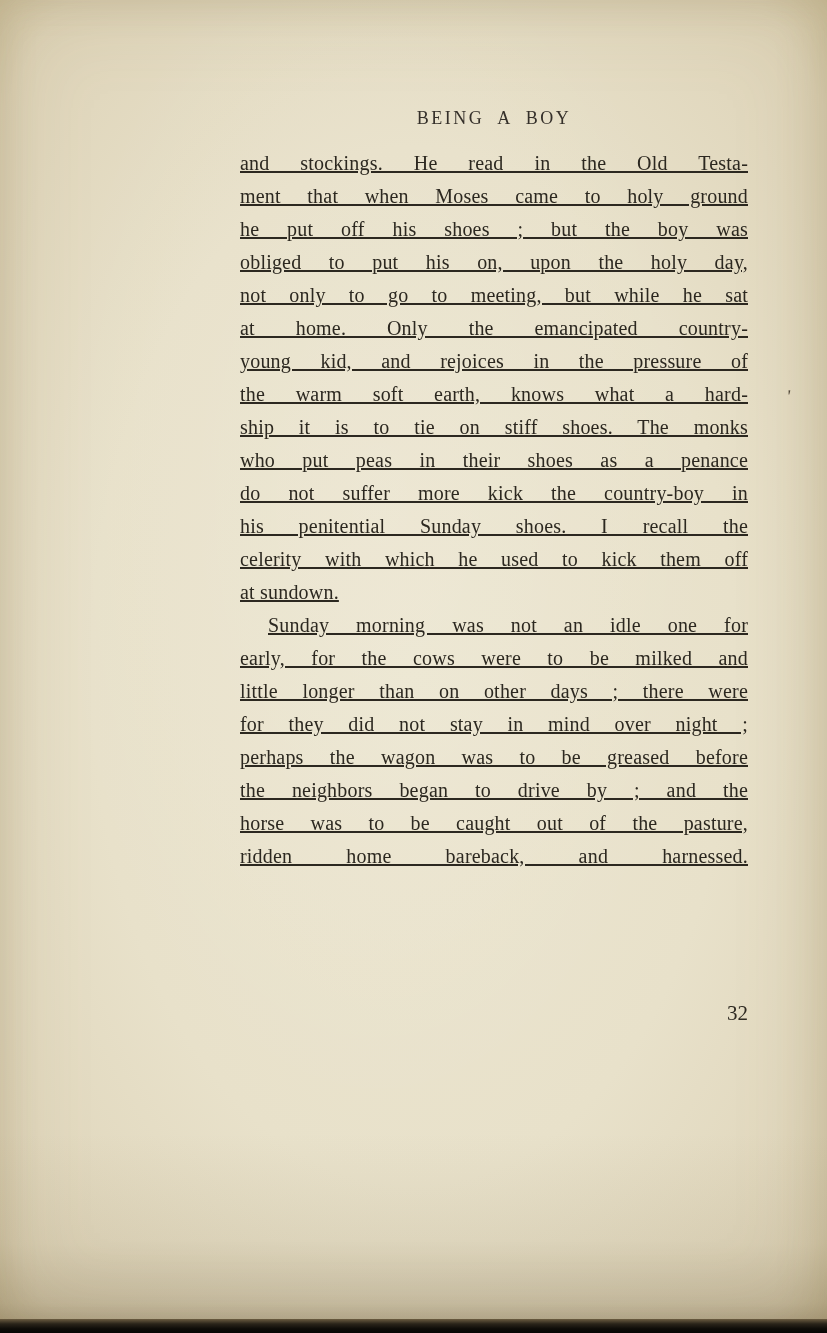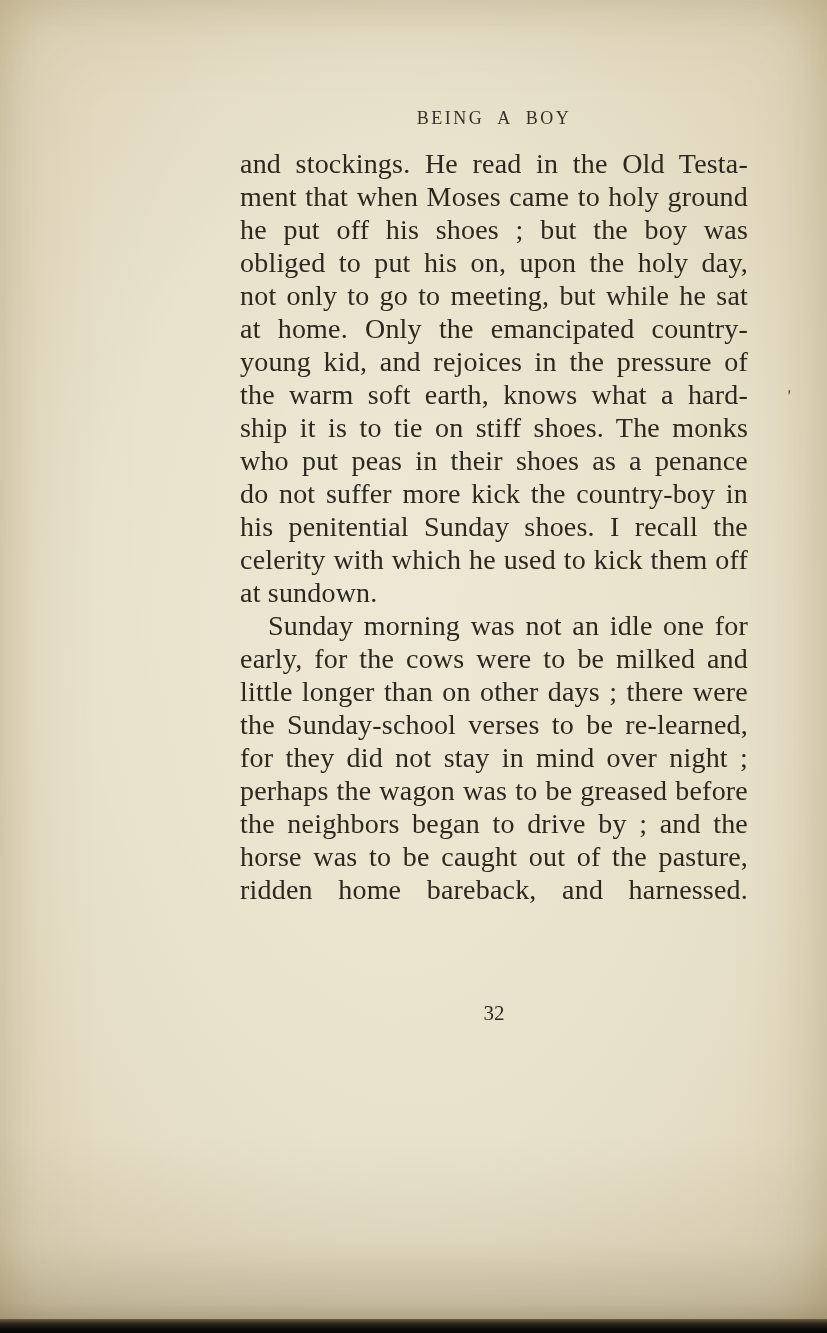--- a/index.html
+++ b/index.html
@@ -55,42 +55,43 @@
     font-size: 18px;
     letter-spacing: 2.5px;
     word-spacing: 7px;
     color: #35302a;
   }
   .body-text {
     position: absolute;
     top: 147px;
     left: 240px;
     width: 508px;
-    font-size: 28px;
+    font-size: 20px;
     line-height: 33px;
     letter-spacing: 0.2px;
+    text-decoration: underline;
   }
   .line {
     text-align: justify;
     text-align-last: justify;
     -moz-text-align-last: justify;
   }
   .line.short {
     text-align-last: left;
     -moz-text-align-last: left;
   }
   .line.indent {
     text-indent: 28px;
   }
   .page-number {
     position: absolute;
     top: 1001px;
     left: 240px;
     width: 508px;
-    text-align: center;
+    text-align: right;
     font-size: 21px;
     color: #2e2a22;
   }
   .artifact-mark {
     position: absolute;
     top: 386px;
     left: 787px;
     font-size: 18px;
     color: #4b4536;
     transform: rotate(8deg);
@@ -114,21 +115,20 @@
     <div class="line">the warm soft earth, knows what a hard-</div>
     <div class="line">ship it is to tie on stiff shoes.  The monks</div>
     <div class="line">who put peas in their shoes as a penance</div>
     <div class="line">do not suffer more kick the country-boy in</div>
     <div class="line">his penitential Sunday shoes.  I recall the</div>
     <div class="line">celerity with which he used to kick them off</div>
     <div class="line short">at sundown.</div>
     <div class="line indent">Sunday morning was not an idle one for</div>
     <div class="line">early, for the cows were to be milked and</div>
     <div class="line">little longer than on other days ; there were</div>
-    <div class="line">the Sunday-school verses to be re-learned,</div>
     <div class="line">for they did not stay in mind over night ;</div>
     <div class="line">perhaps the wagon was to be greased before</div>
     <div class="line">the neighbors began to drive by ; and the</div>
     <div class="line">horse was to be caught out of the pasture,</div>
     <div class="line">ridden home bareback, and harnessed.</div>
   </div>
 
   <div class="page-number">32</div>
 
   <span class="artifact-mark">'</span>

